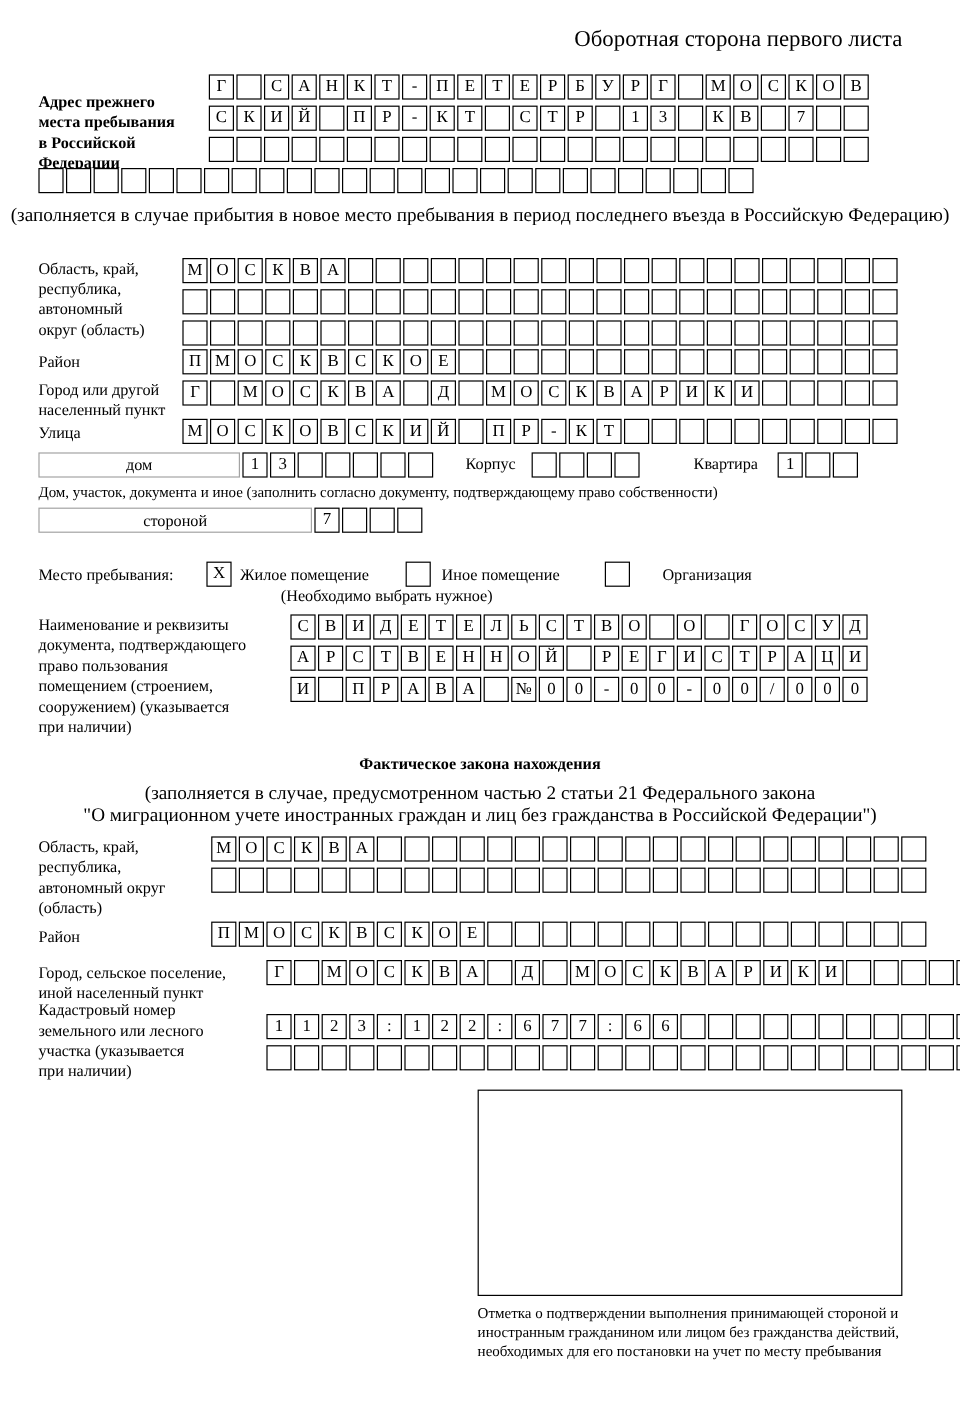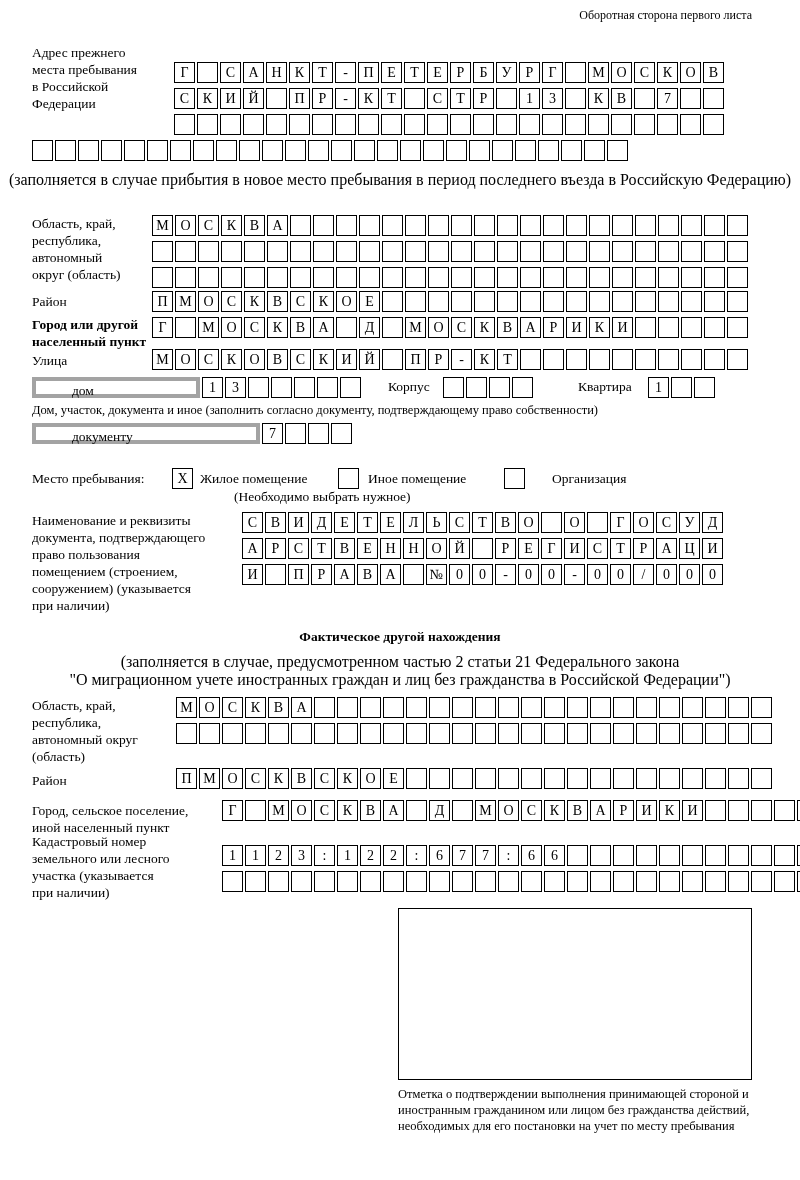--- a/index.html
+++ b/index.html
@@ -16,22 +16,22 @@
     overflow: hidden;
   }
   .page {
     position: relative;
     width: 800px;
     height: 1180px;
   }
   .hdr-right {
     position: absolute;
     right: 48px;
-    top: 8px;
-    font-size: 12px;
+    top: 22px;
+    font-size: 19px;
   }
   .lbl {
     position: absolute;
     font-size: 13.5px;
     line-height: 17px;
     white-space: pre-line;
   }
   .lbl.small { font-size: 12.5px; }
   .center {
     position: absolute;
@@ -55,26 +55,26 @@
     box-sizing: border-box;
     text-align: center;
     font-size: 14px;
     line-height: 19px;
     font-family: "Liberation Serif", serif;
     background: #ffffff;
   }
   .cell.blank { color: transparent; }
   .box-label {
     position: absolute;
-    border: 4px solid #a3a3a3;
+    border: 1px solid #a3a3a3;
     box-sizing: border-box;
     height: 21px;
+    text-align: center;
     font-size: 13.5px;
     line-height: 19px;
-    padding-left: 36px;
   }
   .chk {
     position: absolute;
     width: 21px;
     height: 21px;
     border: 1px solid #000000;
     box-sizing: border-box;
     text-align: center;
     font-size: 14px;
     line-height: 19px;
@@ -90,21 +90,21 @@
     line-height: 16px;
   }
 </style>
 </head>
 <body>
 
 <div class="page">
 
   <div class="hdr-right">Оборотная сторона первого листа</div>
 
-  <div class="lbl" style="left:32px; top:44px;">Адрес прежнего
+  <div class="lbl" style="left:32px; top:76px;font-weight:bold;">Адрес прежнего
 места пребывания
 в Российской
 Федерации</div>
 
   <div class="row" id="prev-row-0" style="left:174px; top:62px;">
       <div class="cell">Г</div>
       <div class="cell blank"></div>
       <div class="cell">С</div>
       <div class="cell">А</div>
       <div class="cell">Н</div>
@@ -324,21 +324,21 @@
       <div class="cell blank"></div>
       <div class="cell blank"></div>
       <div class="cell blank"></div>
       <div class="cell blank"></div>
       <div class="cell blank"></div>
       <div class="cell blank"></div>
       <div class="cell blank"></div>
       <div class="cell blank"></div>
     </div>
 
-  <div class="lbl" style="left:32px; top:316px;font-weight:bold;">Город или другой
+  <div class="lbl" style="left:32px; top:316px;">Город или другой
 населенный пункт</div>
   <div class="row" id="s2-city" style="left:152px; top:317px;">
       <div class="cell">Г</div>
       <div class="cell blank"></div>
       <div class="cell">М</div>
       <div class="cell">О</div>
       <div class="cell">С</div>
       <div class="cell">К</div>
       <div class="cell">В</div>
       <div class="cell">А</div>
@@ -411,21 +411,21 @@
     </div>
   <div class="lbl" style="left:578px; top:378px;">Квартира</div>
   <div class="row" id="s2-stroenie" style="left:648px; top:377px;">
       <div class="cell">1</div>
       <div class="cell blank"></div>
       <div class="cell blank"></div>
     </div>
 
   <div class="lbl small" style="left:32px; top:402px;">Дом, участок, документа и иное (заполнить согласно документу, подтверждающему право собственности)</div>
 
-  <div class="box-label" style="left:32px; top:423px; width:228px;">документу</div>
+  <div class="box-label" style="left:32px; top:423px; width:228px;">стороной</div>
   <div class="row" id="s2-flat" style="left:262px; top:423px;">
       <div class="cell">7</div>
       <div class="cell blank"></div>
       <div class="cell blank"></div>
       <div class="cell blank"></div>
     </div>
 
   <div class="lbl" style="left:32px; top:470px;">Место пребывания:</div>
   <div class="chk" style="left:172px; top:468px;">X</div>
   <div class="lbl" style="left:200px; top:470px;">Жилое помещение</div>
@@ -504,21 +504,21 @@
       <div class="cell">0</div>
       <div class="cell">-</div>
       <div class="cell">0</div>
       <div class="cell">0</div>
       <div class="cell">/</div>
       <div class="cell">0</div>
       <div class="cell">0</div>
       <div class="cell">0</div>
     </div>
 
-  <div class="center bold" style="top:629px; font-size:13.5px;">Фактическое другой нахождения</div>
+  <div class="center bold" style="top:629px; font-size:13.5px;">Фактическое закона нахождения</div>
   <div class="center" style="top:654px;">(заполняется в случае, предусмотренном частью 2 статьи 21 Федерального закона</div>
   <div class="center" style="top:672px;">"О миграционном учете иностранных граждан и лиц без гражданства в Российской Федерации")</div>
 
   <div class="lbl" style="left:32px; top:697px;">Область, край,
 республика,
 автономный округ
 (область)</div>
   <div class="row" id="f-region-0" style="left:176px; top:697px;">
       <div class="cell">М</div>
       <div class="cell">О</div>

